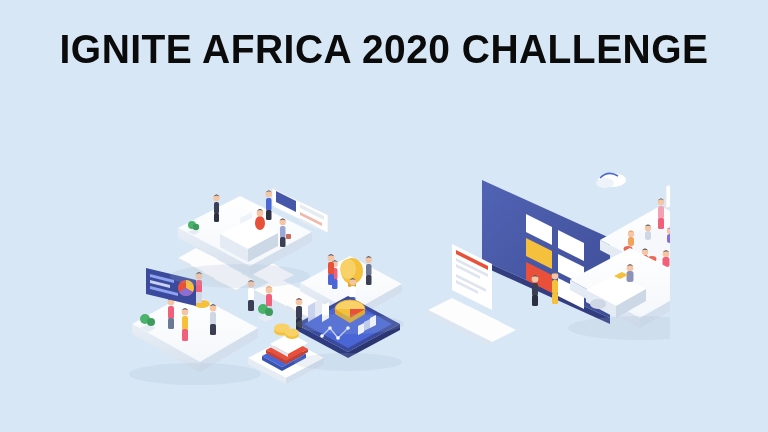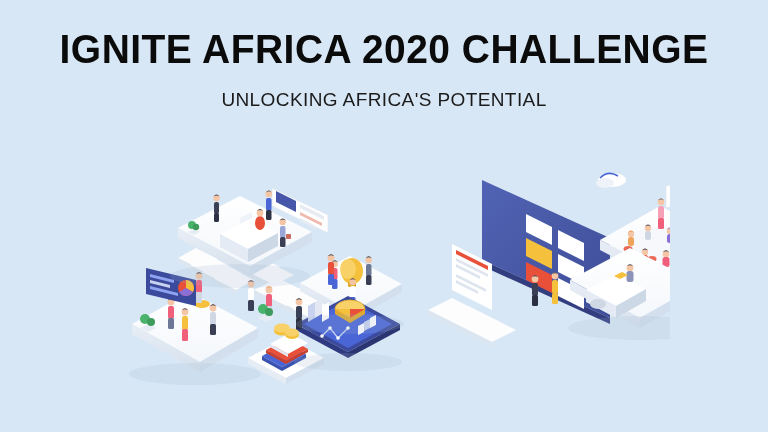--- a/index.html
+++ b/index.html
@@ -38,21 +38,20 @@
   
   #illo{position:absolute;left:100px;top:128px;width:570px;height:260px;}
   #illo svg{display:block;width:100%;height:100%;}
 </style>
 </head>
 <body style="background: rgb(216, 231, 245);">
 
 <div id="stage" style="background: rgb(216, 231, 245);">
 
   <div class="title">IGNITE AFRICA 2020 CHALLENGE</div>
-  <div class="subtitle">UNLOCKING AFRICA'S POTENTIAL</div>
 
   <div id="illo">
     <svg viewBox="0 0 570 260" xmlns="http://www.w3.org/2000/svg">
       <defs>
         <linearGradient id="gTop" x1="0" y1="0" x2="0" y2="1">
           <stop offset="0" stop-color="#ffffff"></stop>
             <stop offset="1" stop-color="#f4f7fb"></stop>
         </linearGradient>
         <linearGradient id="gSide" x1="0" y1="0" x2="0" y2="1">
           <stop offset="0" stop-color="#e8eef6"></stop>

